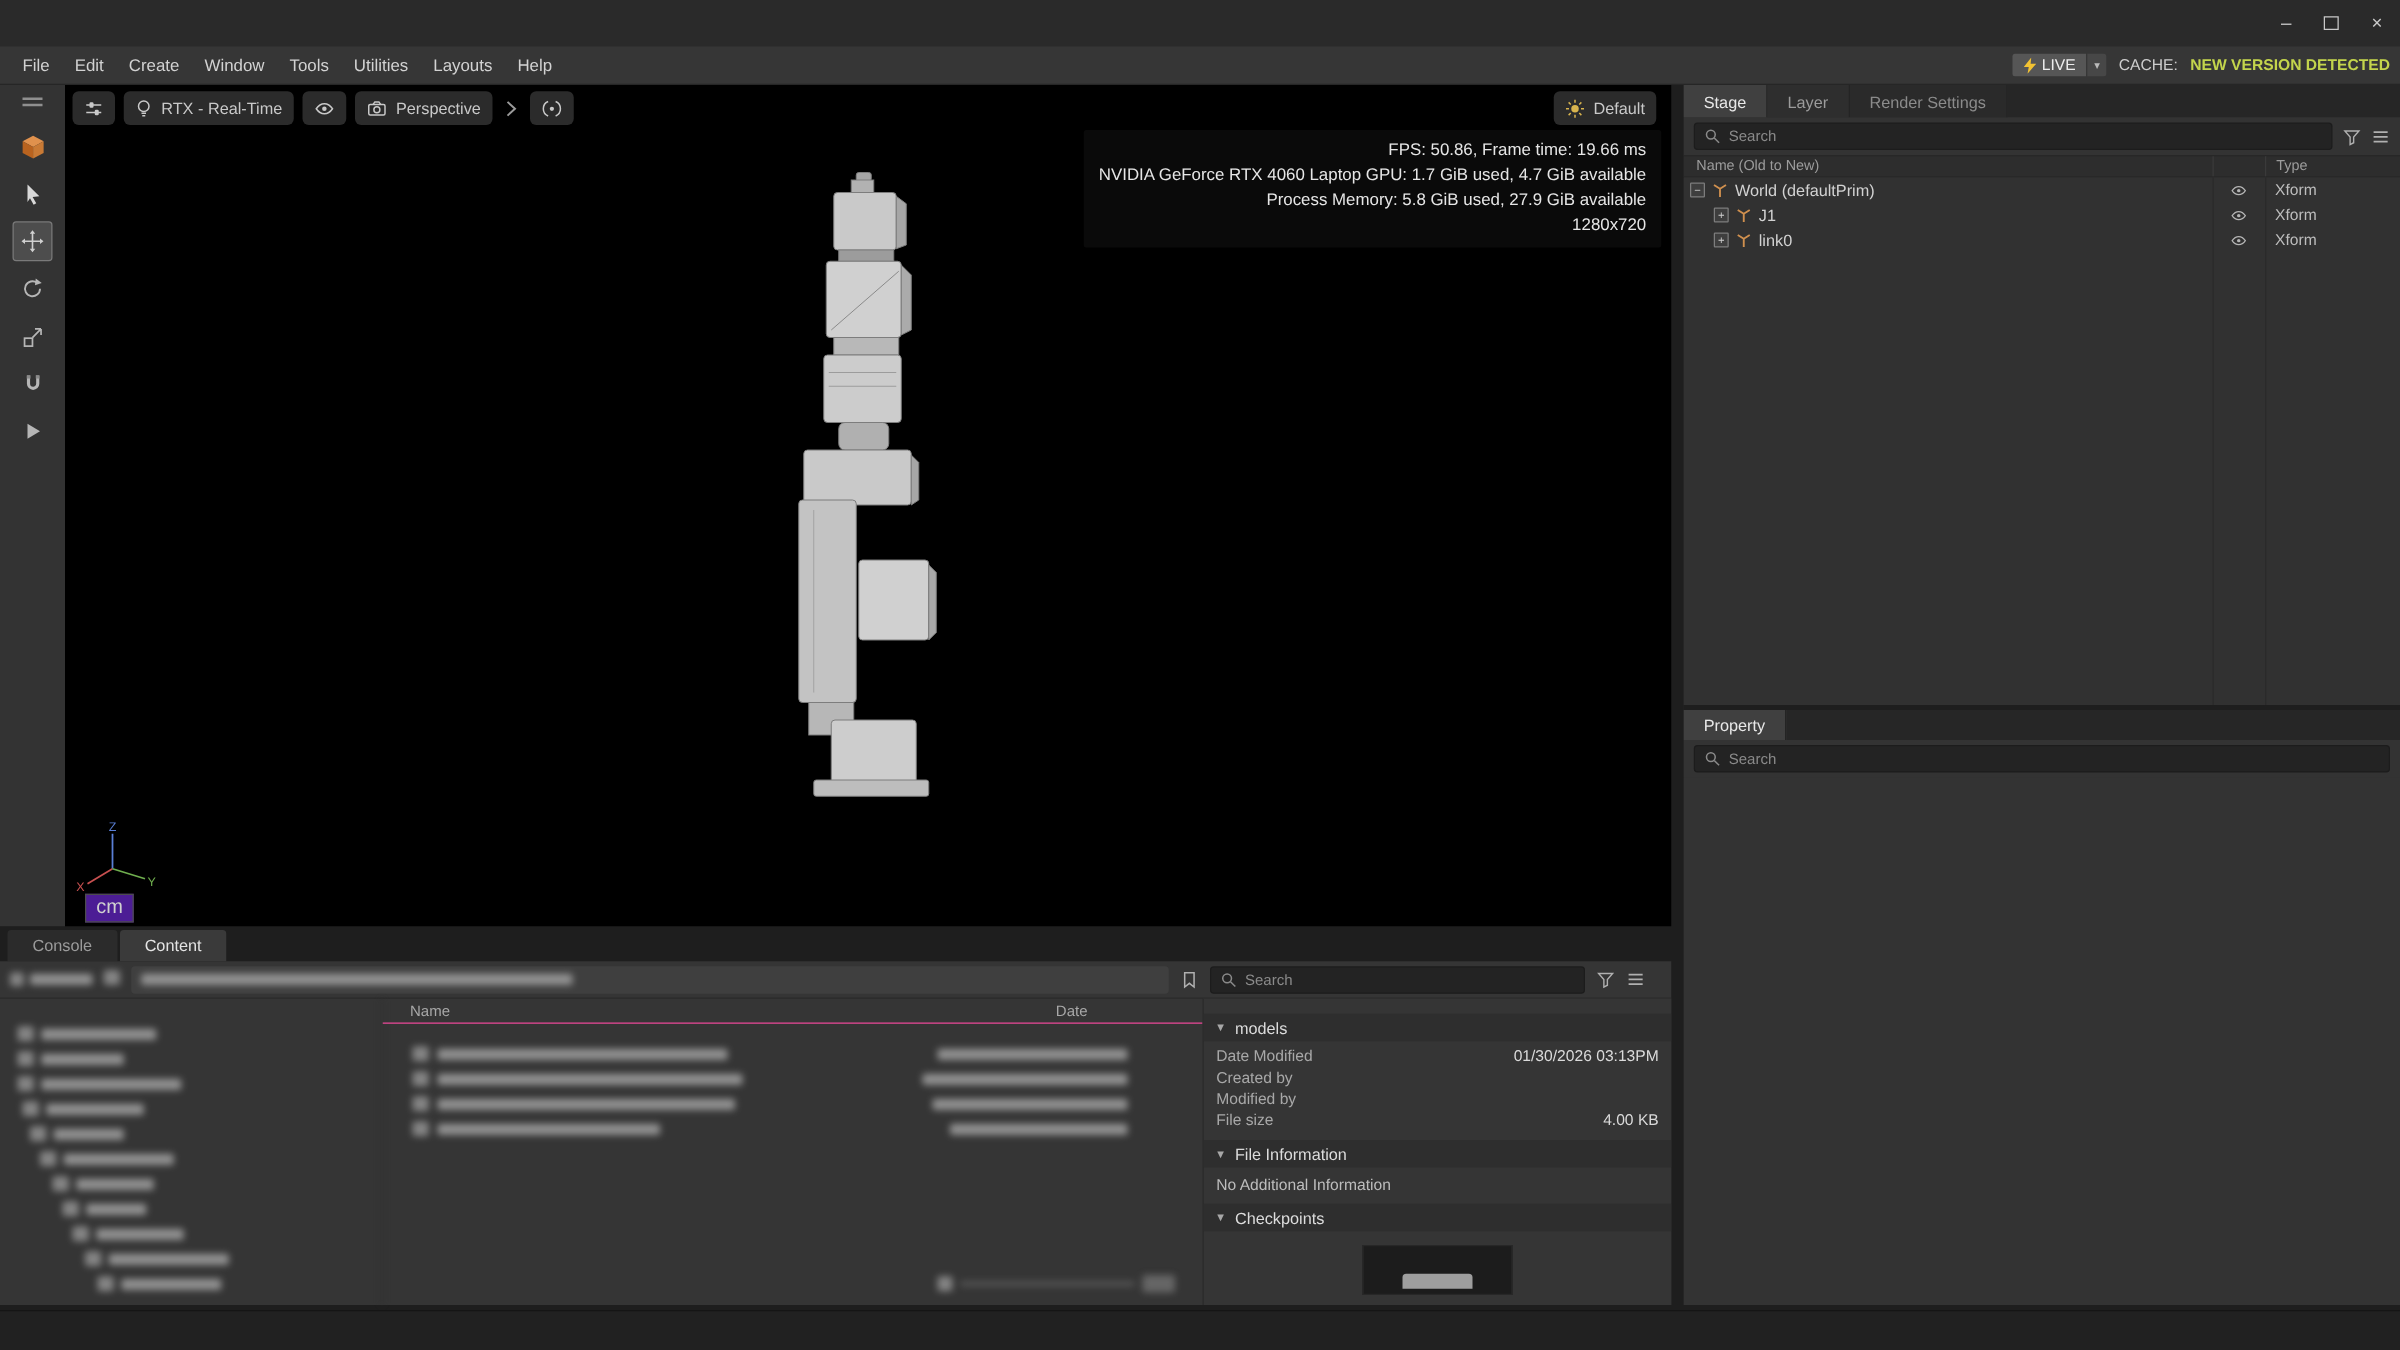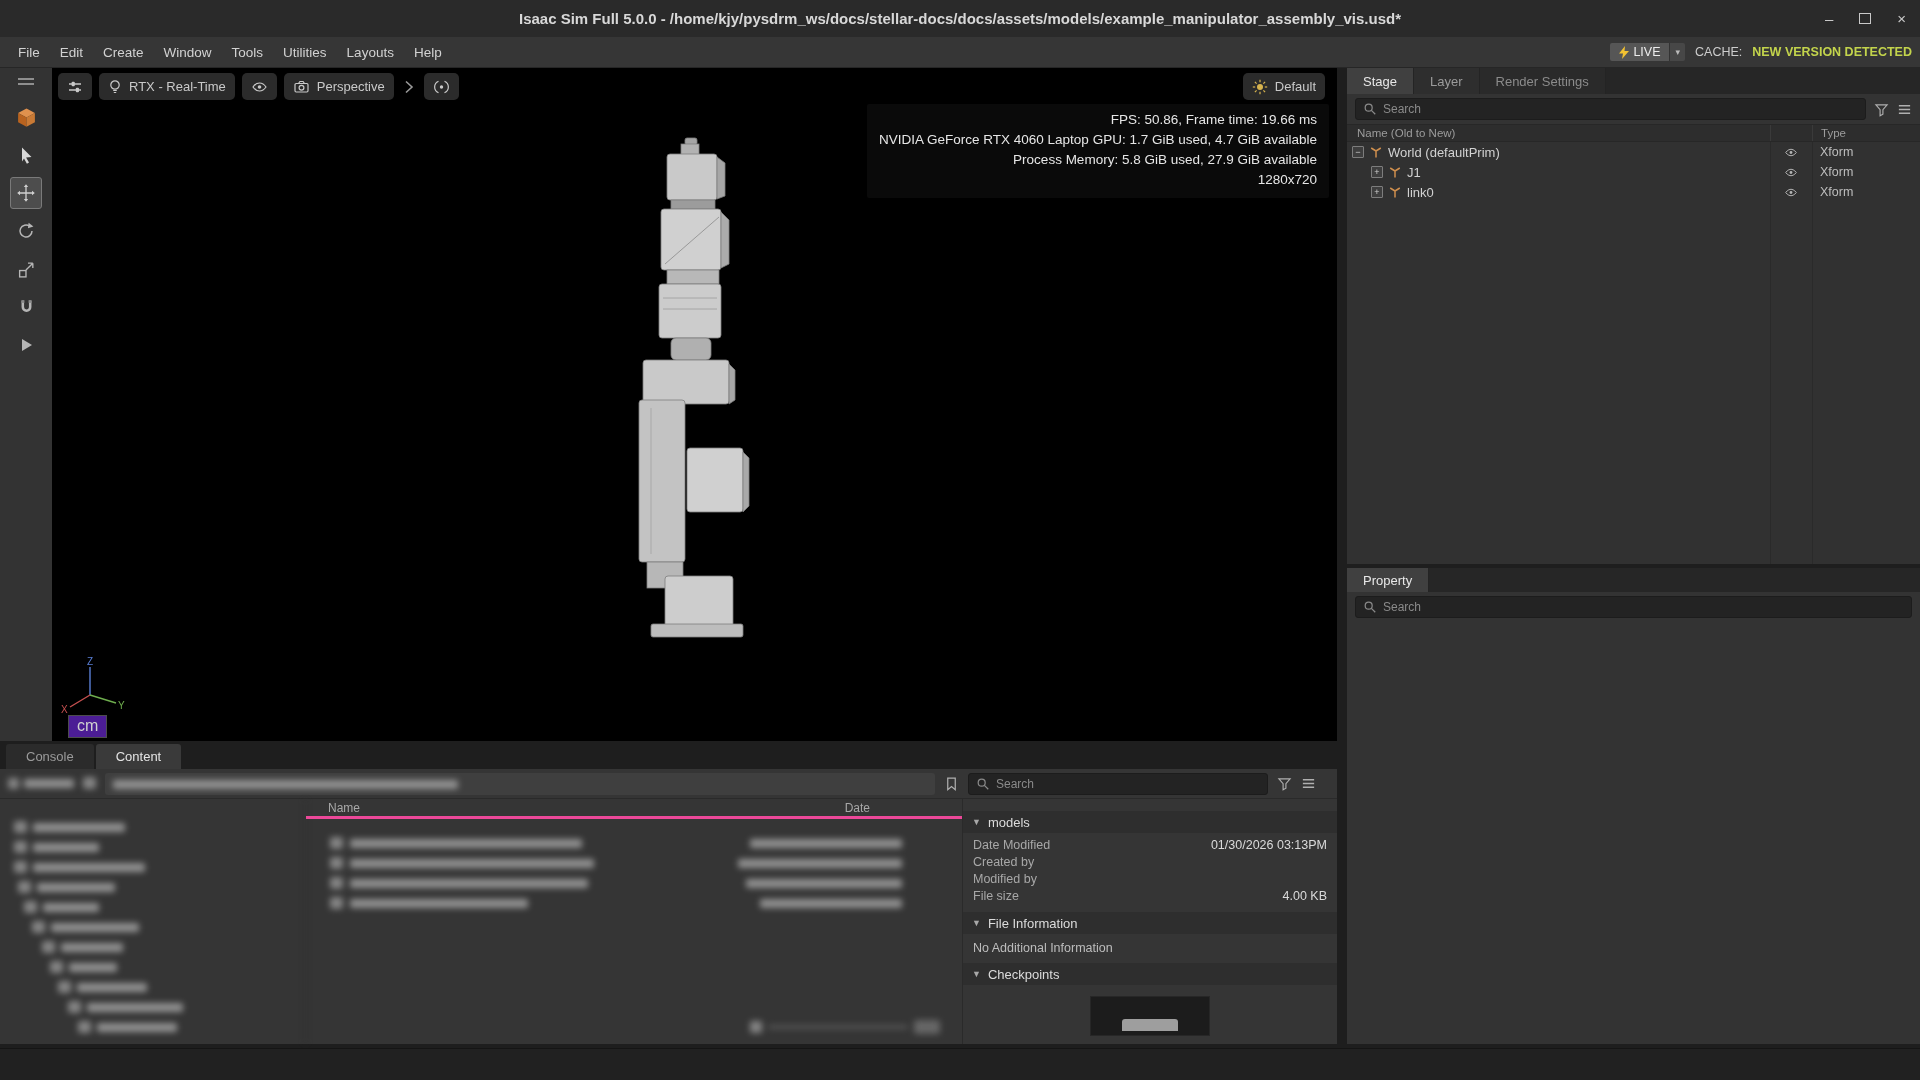--- a/index.html
+++ b/index.html
@@ -89,21 +89,21 @@
   .bp-tabs{height:28px;display:flex;align-items:flex-end;gap:2px;padding-left:6px;}
   .bp-tab{padding:5px 20px;font-size:13px;border-radius:3px 3px 0 0;background:#2b2b2b;color:#9b9b9b;}
   .bp-tab.active{background:#3a3a3a;color:#e4e4e4;}
   .bp-content{position:absolute;top:28px;left:0;right:0;bottom:0;background:#353535;}
   .bp-toolbar{height:30px;display:flex;align-items:center;gap:9px;padding:0 8px;border-bottom:1px solid #2a2a2a;}
   .pathbar{width:830px;height:22px;background:#3f3f3f;border-radius:3px;display:flex;align-items:center;padding:0 8px;}
   .bp-search{width:300px;}
   .bp-body{position:absolute;top:30px;left:0;right:0;bottom:0;display:flex;}
   .bp-tree{width:306px;border-right:1px solid #2a2a2a;padding-top:18px;position:relative;overflow:hidden;}
   .bp-list{flex:1;position:relative;overflow:hidden;}
-  .list-header{height:20px;border-bottom:3px solid #ec4899;display:flex;align-items:center;
+  .list-header{height:20px;border-bottom:1px solid #ec4899;display:flex;align-items:center;
     font-size:12px;color:#a8a8a8;padding:0 0 0 22px;}
   .list-header .lh-date{margin-left:auto;margin-right:92px;}
   .file-rows{padding-top:14px;}
   .file-row{height:20px;display:flex;align-items:center;gap:7px;padding-left:24px;}
   .file-row .right-bar{margin-left:auto;margin-right:60px;}
   .blur{filter:blur(3px);opacity:.9;}
   .ph-bar{display:inline-block;height:9px;background:#9b9b9b;border-radius:2px;}
   .ph-icon{display:inline-block;width:13px;height:12px;background:#8d8d8d;border-radius:2px;flex:none;}
   .ph-row{height:20px;display:flex;align-items:center;gap:6px;}
   .zoom-slider{position:absolute;bottom:10px;right:22px;display:flex;align-items:center;gap:6px;}
@@ -131,21 +131,20 @@
   .statusbar{position:absolute;left:0;right:0;bottom:0;height:32px;background:#212121;border-top:1px solid #151515;}
 
   svg{display:block;}
 </style>
 </head>
 <body>
 
 <div class="screen">
 
   <div class="titlebar">
-    <div class="title">Isaac Sim Full 5.0.0 - /home/kjy/pysdrm_ws/docs/stellar-docs/docs/assets/models/example_manipulator_assembly_vis.usd*</div>
     <div class="win-controls">
       <span class="wc">–</span>
       <span class="wc wc-max"></span>
       <span class="wc">×</span>
     </div>
   </div>
 
   <div class="menubar">
     <span class="menu-item">File</span>
     <span class="menu-item">Edit</span>

